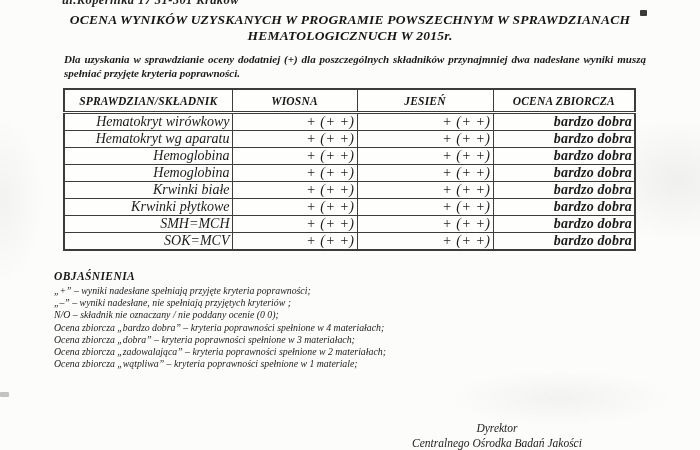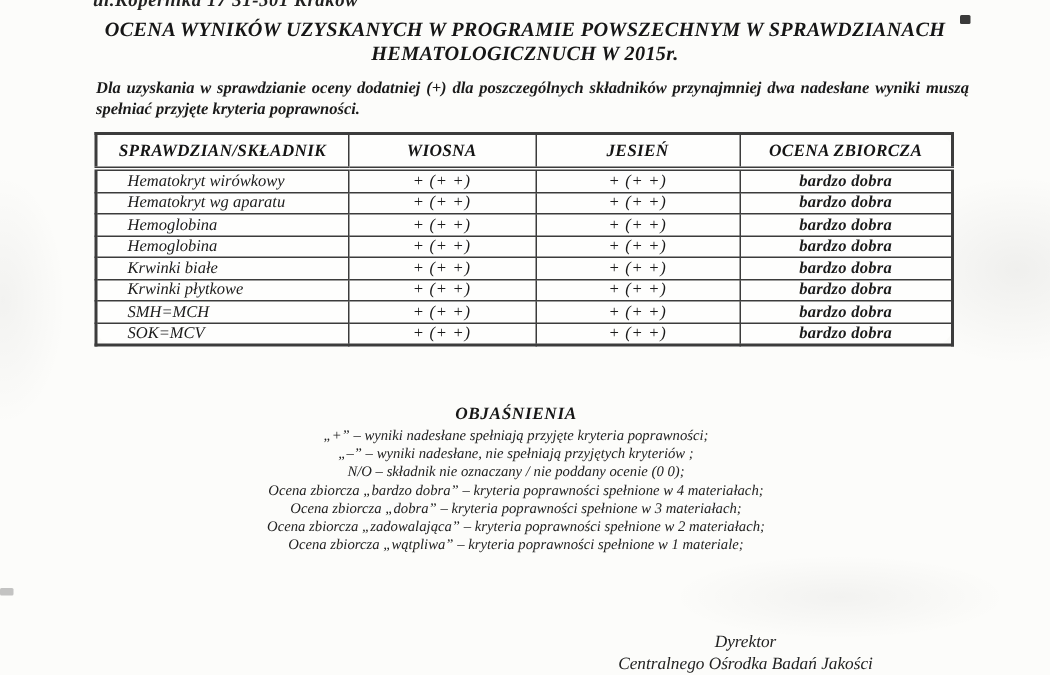--- a/index.html
+++ b/index.html
@@ -54,28 +54,28 @@
   table.results thead th {
     border-bottom: 3px double #3c3c3c;
     font-size: 11.5px; font-weight: bold; text-align: center;
     height: 19px; padding: 1px 2px; letter-spacing: 0.2px; color: #151515;
   }
   table.results col.c1 { width: 168px; }
   table.results col.c2 { width: 125px; }
   table.results col.c3 { width: 136px; }
   table.results col.c4 { width: 142px; }
   table.results td {
-    height: 13.5px; padding: 0 20px; font-size: 11px; color: #1b1b1b;
-    white-space: nowrap; overflow: hidden;
+    height: 13.5px; padding: 0 2px; font-size: 14px; color: #1b1b1b;
+    white-space: nowrap; overflow: hidden; text-align: right;
   }
   td.c-name { text-align: left; padding-left: 5px; font-size: 11.5px; }
   td.c-mid  { text-align: center; letter-spacing: 0.5px; }
   td.c-ocena{ text-align: center; font-weight: bold; letter-spacing: 0.2px; }
   .legend {
-    position: absolute; top: 270px; left: 64px; width: 560px; text-align: center;
+    position: absolute; top: 270px; left: 54px; width: 560px;
   }
   .legend-head {
     font-weight: bold; font-size: 11.5px; letter-spacing: 0.4px;
     margin-bottom: 3px; color: #161616;
   }
   .legend-line {
     font-size: 9.8px; line-height: 12.2px; color: #222;
   }
   .signature {
     position: absolute; top: 421px; left: 372px; width: 250px;

